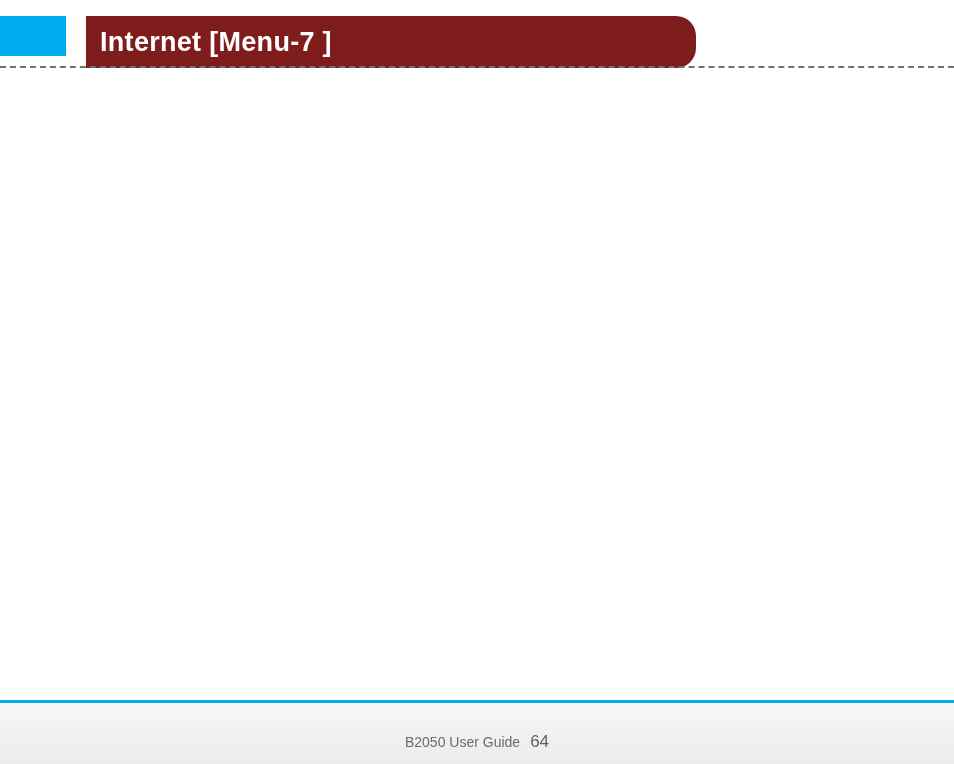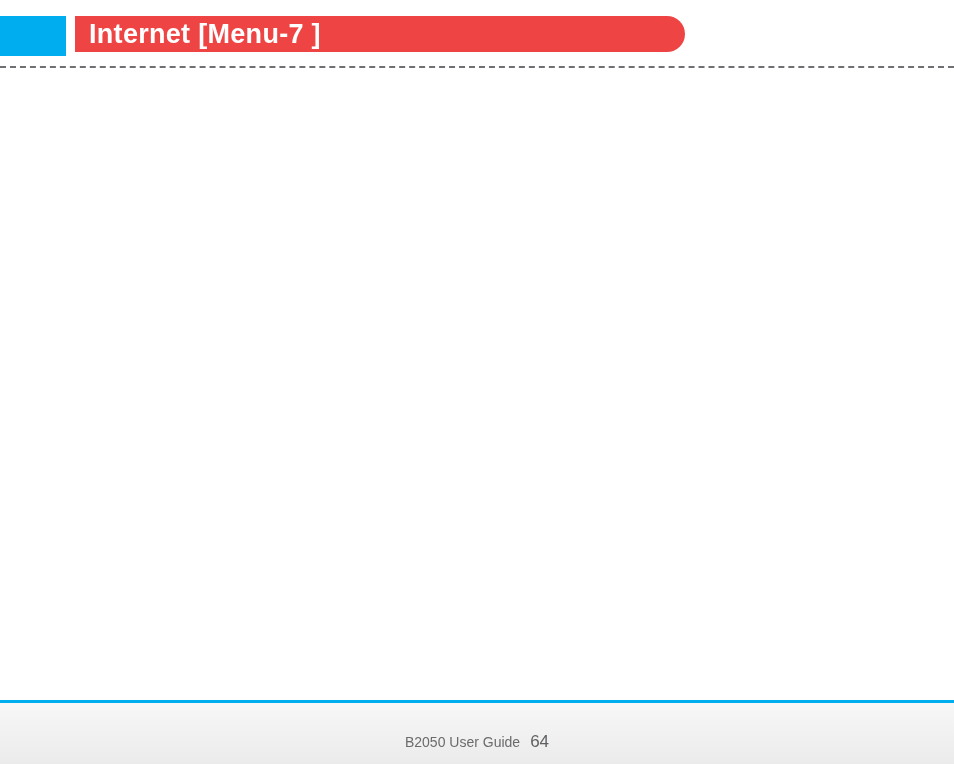--- a/index.html
+++ b/index.html
@@ -25,24 +25,24 @@
       position: absolute;
       top: 0;
       left: 0;
       width: 66px;
       height: 40px;
       background: #00aeef;
     }
     .title-pill {
       position: absolute;
       top: 0;
-      left: 75px;
-      height: 36px;
+      left: 86px;
+      height: 52px;
       width: 610px;
-      background: #ef4444;
+      background: #7f1d1d;
       border-top-right-radius: 20px;
       border-bottom-right-radius: 20px;
       display: flex;
       align-items: center;
       padding-left: 14px;
     }
     .title-text {
       color: #ffffff;
       font-size: 27px;
       font-weight: bold;

